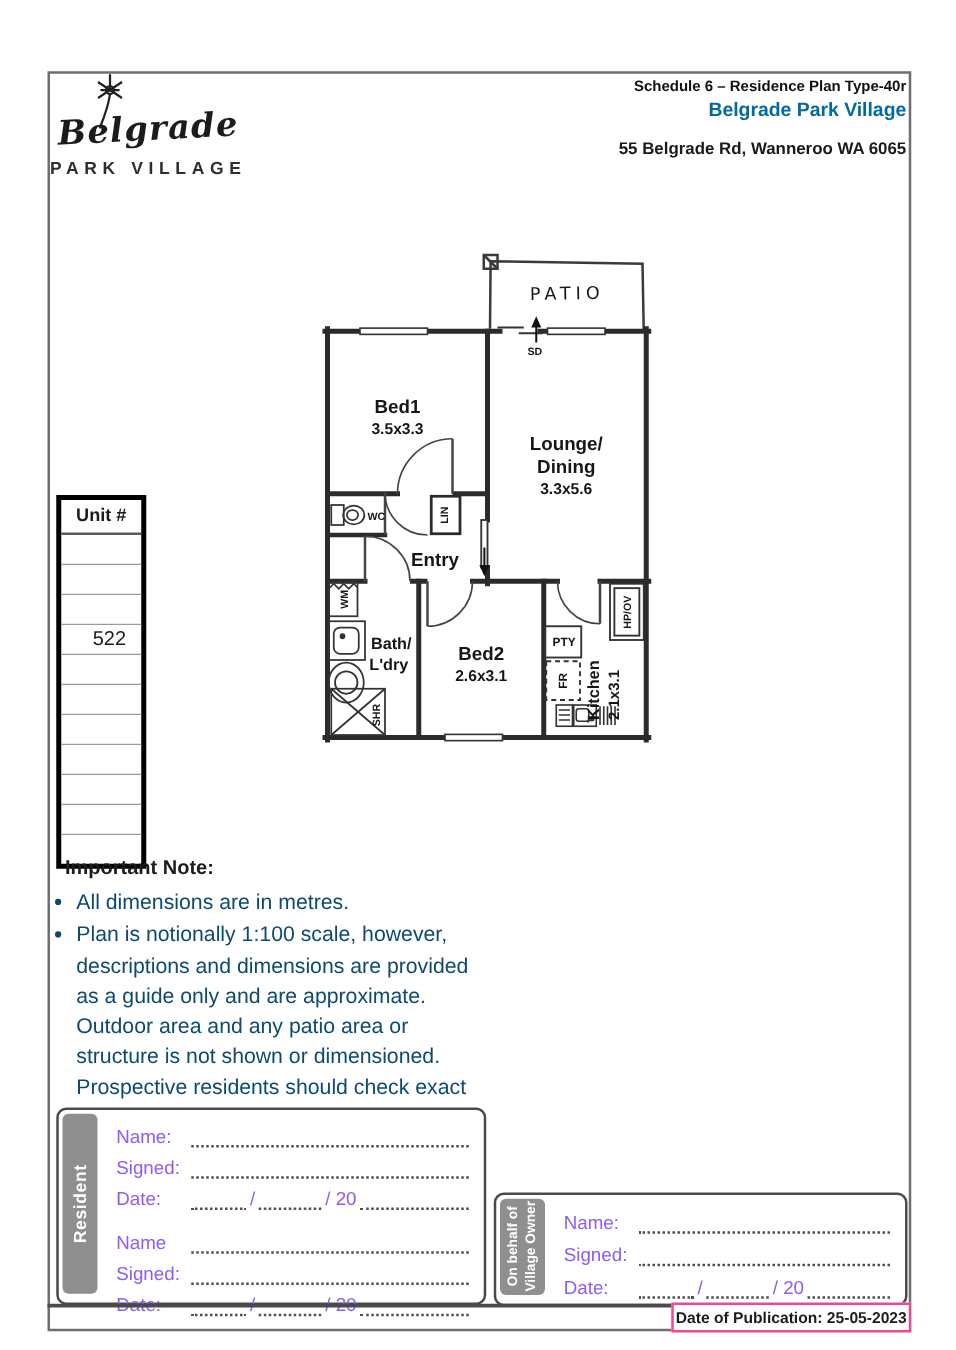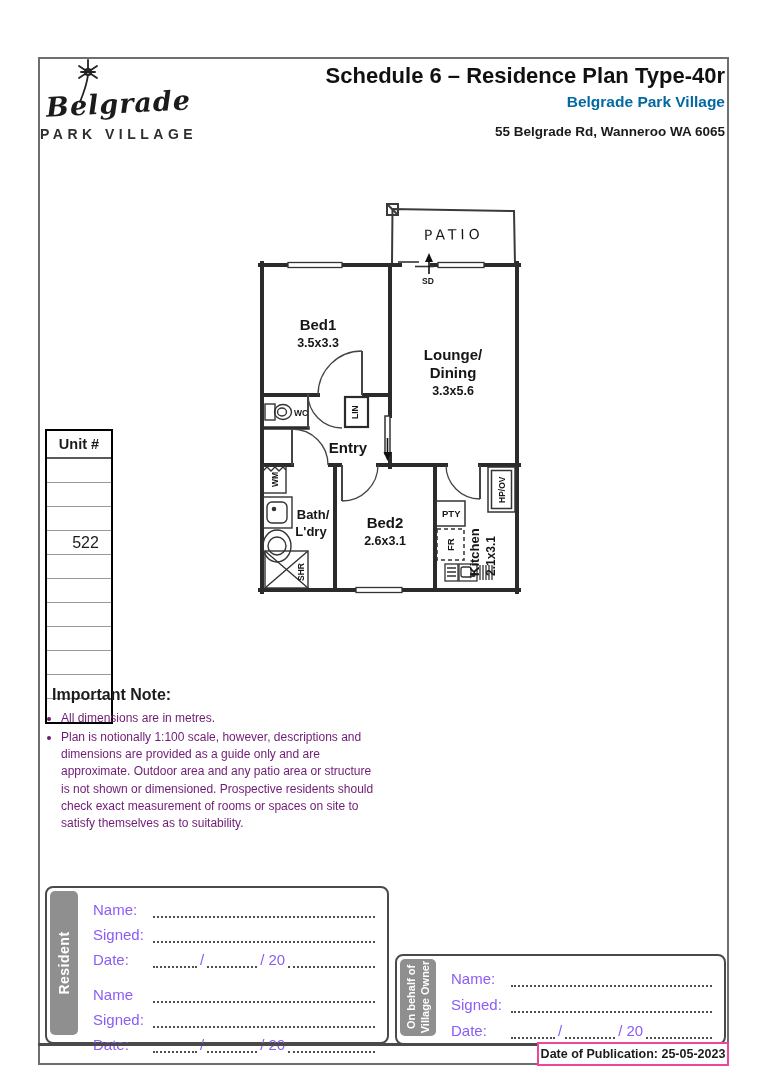--- a/index.html
+++ b/index.html
@@ -7,34 +7,34 @@
   #page{position:relative;width:765px;height:1080px;background:#fff;overflow:hidden;}
   .abs{position:absolute;}
   
   #page-border{left:38px;top:57px;width:687px;height:1004px;border:2px solid #6e6e6e;}
   
   #logo-word{left:46px;top:88px;font-family:"DejaVu Serif", serif;font-style:italic;font-weight:700;
              font-size:27px;color:#1b1b1b;transform:rotate(-3deg);letter-spacing:1px;}
   #logo-tagline{left:40px;top:126px;font-size:14px;font-weight:700;letter-spacing:4.5px;color:#2e2e2e;}
   
   #header-block{right:40px;top:62px;text-align:right;line-height:1.25;}
-  #header-title{font-size:22px;font-weight:700;color:#111;}
+  #header-title{font-size:12px;font-weight:700;color:#111;}
   #header-org{font-size:15.5px;font-weight:700;color:#0369a1;margin-top:2px;}
   #header-address{font-size:13.5px;font-weight:700;color:#1a1a1a;margin-top:13px;}
   
-  #unit-table{left:45px;top:396px;width:64px;border:2px solid #000000;background:#fff;margin-top:33px;}
+  #unit-table{left:45px;top:396px;width:64px;border:4px solid #000000;background:#fff;}
   #unit-table .hdr{height:26px;line-height:26px;text-align:center;font-weight:700;font-size:14.5px;
                    border-bottom:2px solid #5a5a5a;}
   #unit-table .row{height:23px;border-bottom:1px solid #9a9a9a;text-align:center;
                    font-weight:400;font-size:16px;line-height:23px;padding-left:13px;}
   #unit-table .row:last-child{border-bottom:none;}
   
   #note-block{left:42px;top:686px;width:334px;}
   #note-heading{font-size:16px;font-weight:700;margin-bottom:6px;margin-left:10px;}
-  #note-list{margin:0;padding-left:19px;font-size:12px;line-height:1.43;color:#701a75;}
+  #note-list{margin:0;padding-left:19px;font-size:17px;line-height:1.43;color:#0c4a6e;}
   #note-list li{margin-bottom:2px;}
   
   .sigbox{border:2px solid #4a4a4a;border-radius:8px;background:#fff;}
   #resident-box{left:45px;top:886px;width:340px;height:154px;}
   #owner-box{left:395px;top:954px;width:327px;height:87px;}
   .sidebar{position:absolute;background:#8f8f8f;border-radius:5px;}
   #resident-bar{left:3px;top:3px;width:28px;height:144px;}
   #owner-bar{left:3px;top:3px;width:36px;height:77px;}
   .vlabel{position:absolute;color:#fff;font-weight:700;white-space:nowrap;text-align:center;
           transform:translate(-50%,-50%) rotate(-90deg);}

